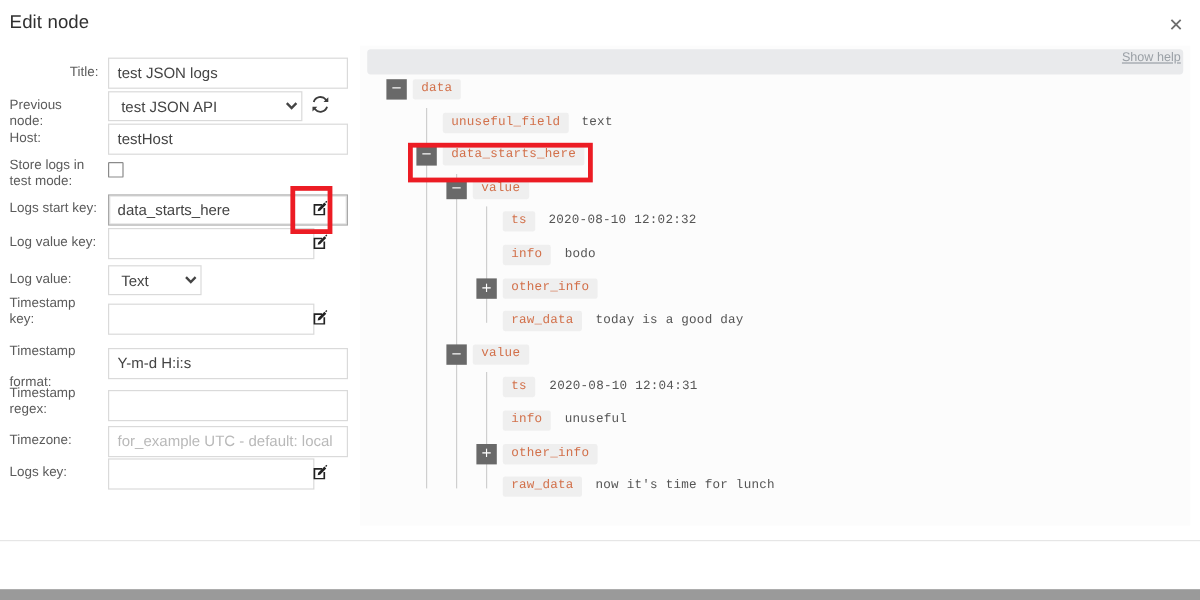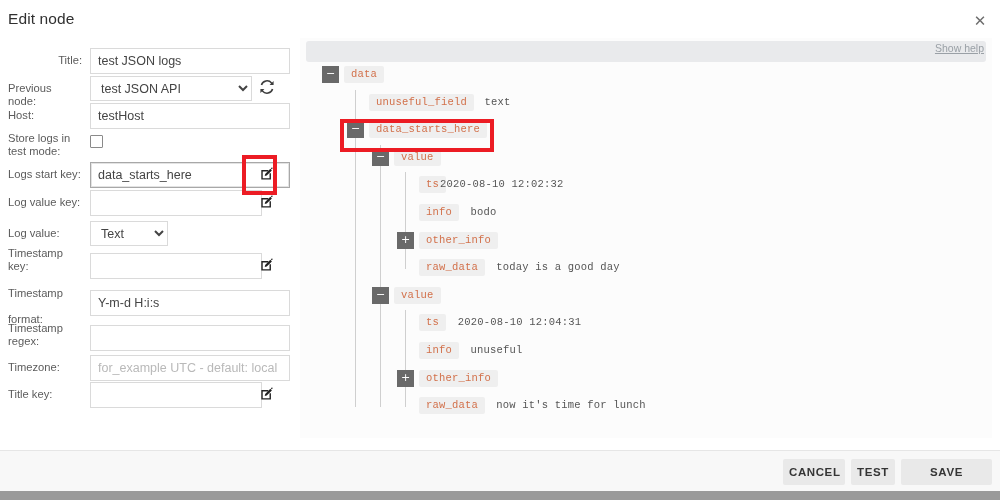--- a/index.html
+++ b/index.html
@@ -350,21 +350,21 @@
     </div>
 
     <div class="frow" style="top:315px;">
       <div class="flabel" style="top:6px;">Timezone:</div>
       <div class="fctl">
         <input class="ti" placeholder="for_example UTC - default: local" style="">
       </div>
     </div>
 
     <div class="frow" style="top:342px;">
-      <div class="flabel" style="top:6px;">Title key:</div>
+      <div class="flabel" style="top:6px;">Logs key:</div>
       <div class="fctl">
         <input class="ti narrow" value="" style="">
       </div>
       <span class="icon-edit" style="left:252px; top:5px;">
         <svg viewBox="0 0 16 16" width="14" height="14" aria-hidden="true">
           <path d="M1.5 3.5h8v1.6H3.1v7.8h7.8V7.2h1.6v7H1.5z" fill="#222"></path>
           <path d="M14.6 1.3l-.9-.9-1.2 1.2.9.9zM11.8 2.1L5.9 8l-.5 2.3L7.7 9.8l5.9-5.9z" fill="#222"></path>
         </svg>
       </span>
     </div>
@@ -390,21 +390,21 @@
         <div class="node" style="top: 55.2px; left: 0px;">
           <div class="toggle" style="left: 47px;">−</div>
           <div class="key" style="left: 69px;">data_starts_here</div>
         </div>
         <div class="node" style="top: 82.8px; left: 0px;">
           <div class="toggle" style="left: 72px;">−</div>
           <div class="key" style="left: 94px;">value</div>
         </div>
         <div class="node" style="top: 110.4px; left: 0px;">
           <div class="key" style="left: 119px;">ts</div>
-          <div class="val" style="left: 140px;">2020-08-10 12:02:32</div>
+          <div class="val" style="left: 157px;">2020-08-10 12:02:32</div>
         </div>
         <div class="node" style="top: 138px; left: 0px;">
           <div class="key" style="left: 119px;">info</div>
           <div class="val" style="left: 170.6px;">bodo</div>
         </div>
         <div class="node" style="top: 165.6px; left: 0px;">
           <div class="toggle" style="left: 97px;">+</div>
           <div class="key" style="left: 119px;">other_info</div>
         </div>
         <div class="node" style="top: 193.2px; left: 0px;">
@@ -431,20 +431,15 @@
           <div class="key" style="left: 119px;">raw_data</div>
           <div class="val" style="left: 196.2px;">now it's time for lunch</div>
         </div>
       </div>
   </div>
 
   <div class="redbox" style="left:242px; top:155px; width:35px; height:40px;"></div>
   <div class="redbox" style="left:340px; top:119px; width:154px; height:33px;"></div>
 
   <div id="footer-rule"></div>
-  <div id="footer">
-    <button class="btn" id="btn-cancel">CANCEL</button>
-    <button class="btn" id="btn-test">TEST</button>
-    <button class="btn" id="btn-save">SAVE</button>
-  </div>
   <div id="bottom-strip"></div>
 
 </div>
 
 </body></html>

